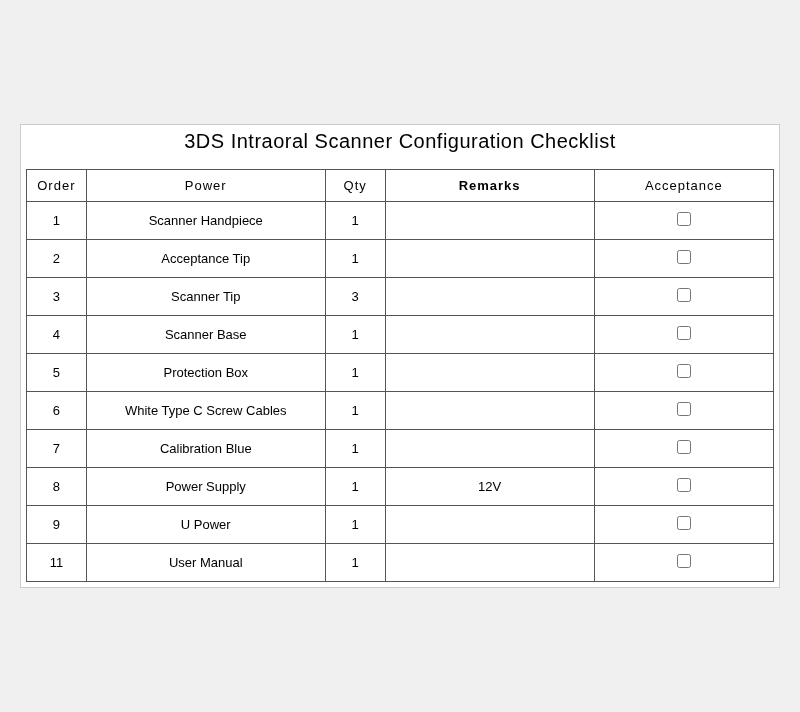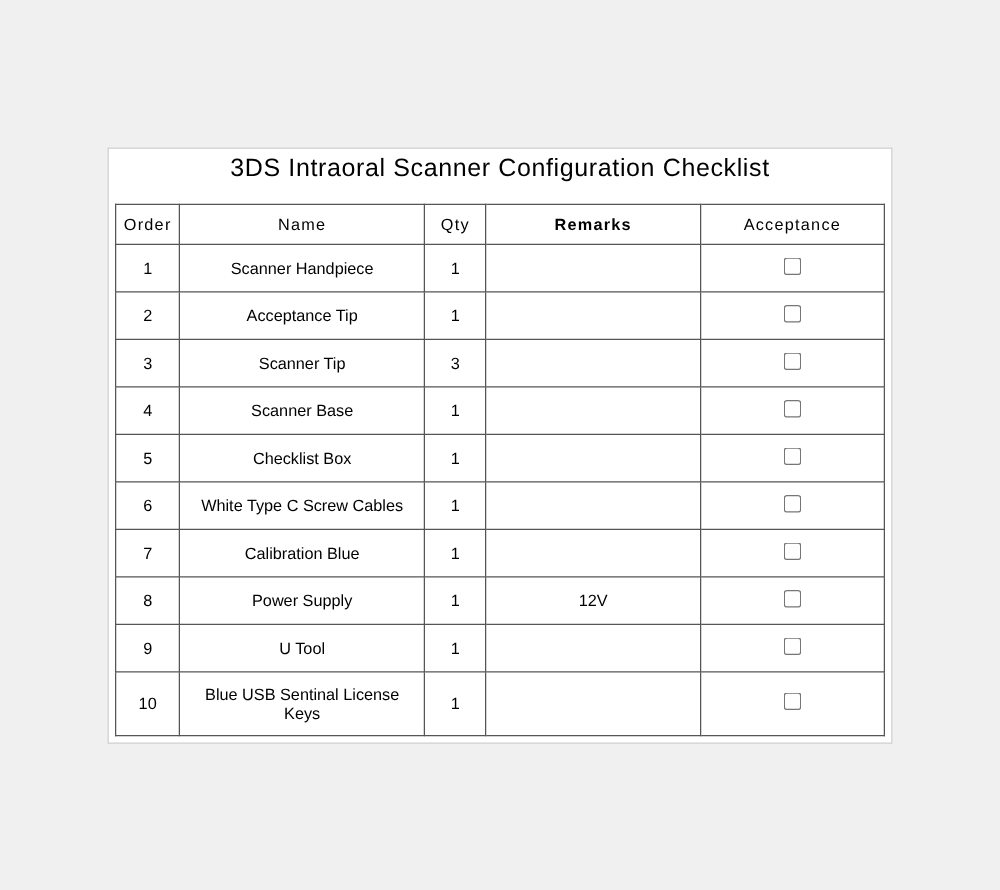--- a/index.html
+++ b/index.html
@@ -12,21 +12,21 @@
       background: #f0f0f0;
       display: flex;
       justify-content: center;
       align-items: center;
       min-height: 100vh;
       font-family: Arial, sans-serif;
     }
 
     .page-wrapper {
       background: white;
-      width: 628px;
+      width: 760px;
       padding: 5px;
       border: 1px solid #ccc;
     }
 
     .table-title {
       text-align: center;
       font-size: 20px;
       font-weight: normal;
       margin-bottom: 16px;
       letter-spacing: 0.5px;
@@ -79,21 +79,21 @@
 </head>
 <body>
 
 <div class="page-wrapper">
   <div class="table-title">3DS Intraoral Scanner Configuration Checklist</div>
 
   <table>
     <thead>
       <tr>
         <th class="col-order">Order</th>
-        <th class="col-name">Name</th>
+        <th class="col-name">Power</th>
         <th class="col-qty">Qty</th>
         <th class="col-remarks">Remarks</th>
         <th class="col-acceptance">Acceptance</th>
       </tr>
     </thead>
     <tbody id="table-body">
     <tr>
           <td>1</td>
           <td>Scanner Handpiece</td>
           <td>1</td>
@@ -116,21 +116,21 @@
         </tr>
         <tr>
           <td>4</td>
           <td>Scanner Base</td>
           <td>1</td>
           <td></td>
           <td><input type="checkbox" style="width: 14px; height: 14px; cursor: pointer; accent-color: rgb(51, 51, 51);"></td>
         </tr>
         <tr>
           <td>5</td>
-          <td>Checklist Box</td>
+          <td>Protection Box</td>
           <td>1</td>
           <td></td>
           <td><input type="checkbox" style="width: 14px; height: 14px; cursor: pointer; accent-color: rgb(51, 51, 51);"></td>
         </tr>
         <tr>
           <td>6</td>
           <td>White Type C Screw Cables</td>
           <td>1</td>
           <td></td>
           <td><input type="checkbox" style="width: 14px; height: 14px; cursor: pointer; accent-color: rgb(51, 51, 51);"></td>
@@ -144,27 +144,27 @@
         </tr>
         <tr>
           <td>8</td>
           <td>Power Supply</td>
           <td>1</td>
           <td>12V</td>
           <td><input type="checkbox" style="width: 14px; height: 14px; cursor: pointer; accent-color: rgb(51, 51, 51);"></td>
         </tr>
         <tr>
           <td>9</td>
-          <td>U Tool</td>
+          <td>U Power</td>
           <td>1</td>
           <td></td>
           <td><input type="checkbox" style="width: 14px; height: 14px; cursor: pointer; accent-color: rgb(51, 51, 51);"></td>
         </tr>
         <tr>
-          <td>10</td>
-          <td>Blue USB Sentinal License Keys</td>
+          <td>11</td>
+          <td>User Manual</td>
           <td>1</td>
           <td></td>
           <td><input type="checkbox" style="width: 14px; height: 14px; cursor: pointer; accent-color: rgb(51, 51, 51);"></td>
         </tr>
       </tbody>
   </table>
 </div>
 
 </body></html>

